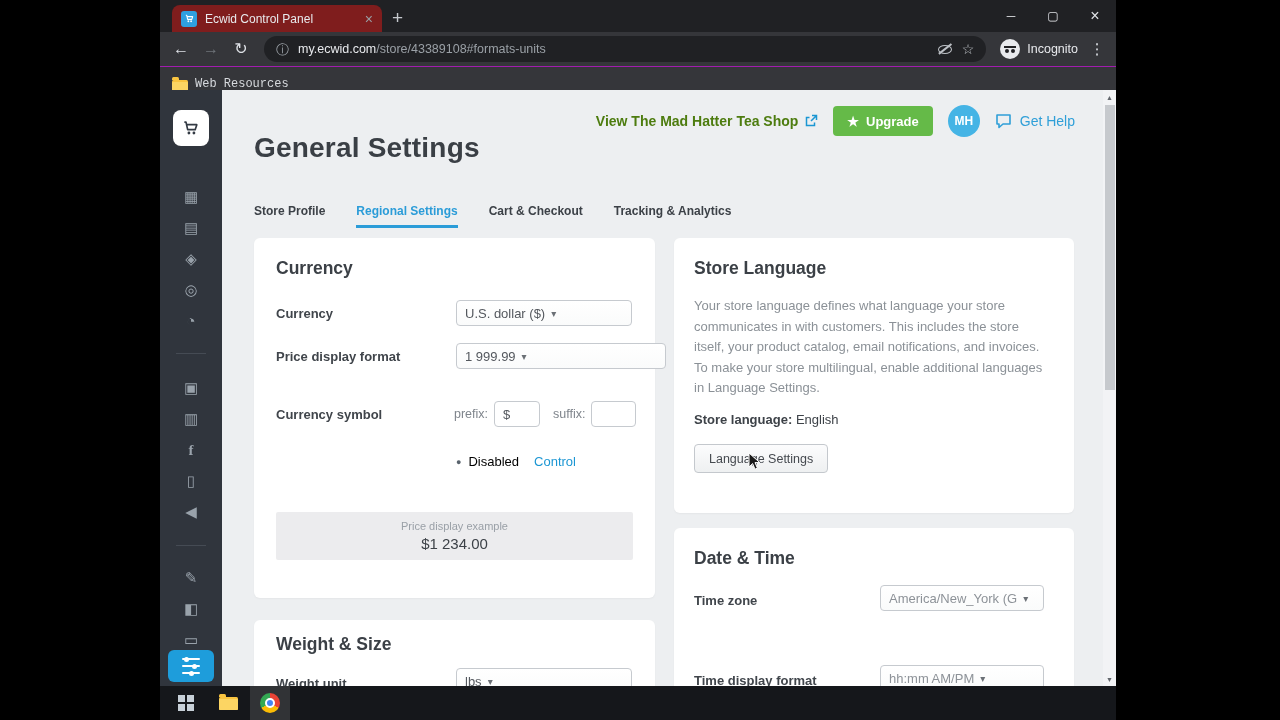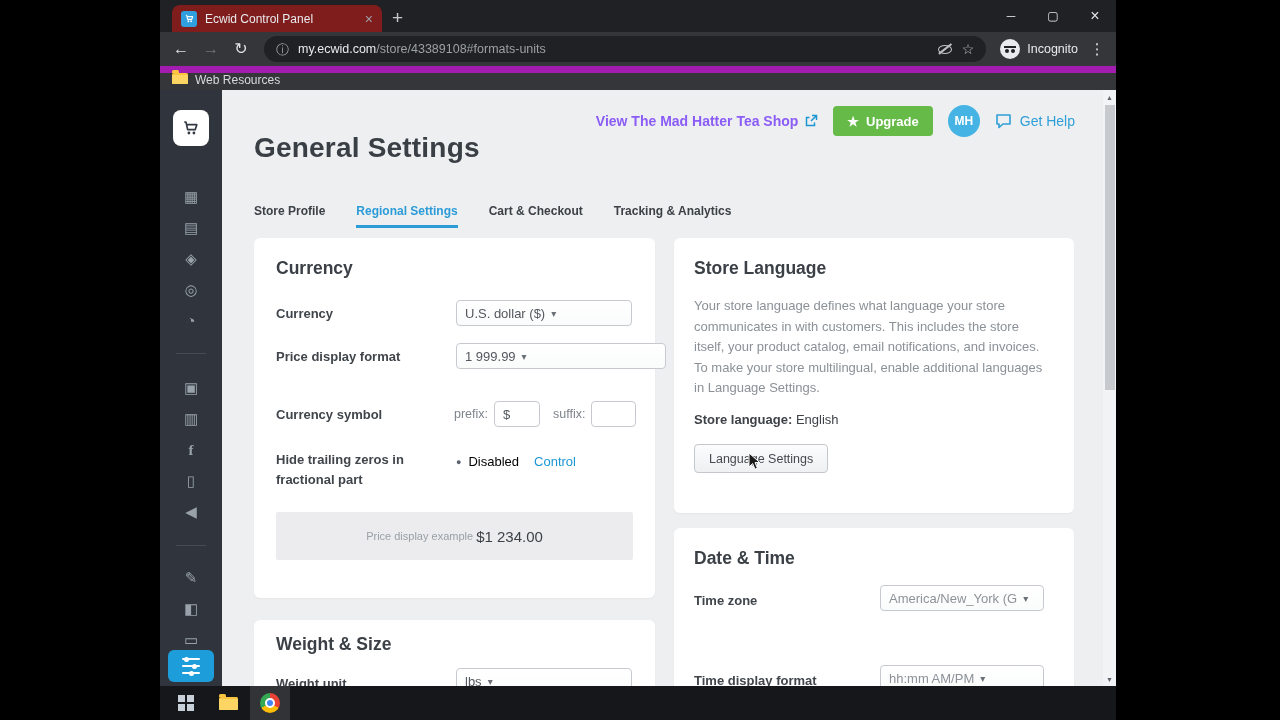--- a/index.html
+++ b/index.html
@@ -28,21 +28,21 @@
   .eyeoff::before{content:"";position:absolute;left:1px;top:3px;width:12px;height:7px;border:1.4px solid #bdc1c6;border-radius:50%;}
   .eyeoff::after{content:"";position:absolute;left:0;top:6px;width:16px;height:1.5px;background:#bdc1c6;transform:rotate(-38deg);}
   .star{color:#bdc1c6;font-size:14px;line-height:1;}
   .incog{display:flex;align-items:center;gap:7px;margin:0 4px;}
   .incog-face{width:20px;height:20px;border-radius:50%;background:#e8eaed;position:relative;flex:none;}
   .incog-face::before{content:"";position:absolute;left:4px;top:7px;width:12px;height:2px;background:#202124;}
   .incog-face::after{content:"";position:absolute;left:5px;top:10px;width:4px;height:4px;border-radius:50%;background:#202124;box-shadow:6px 0 0 #202124;}
   .incog-label{color:#e8eaed;font-size:12.5px;}
   .menu-dots{color:#dee1e6;font-size:15px;width:22px;text-align:center;}
 
-  .bookmarks{height:24px;background:#35363a;border-top:7px solid #a21caf;display:flex;align-items:flex-start;padding:0 12px;gap:7px;}
+  .bookmarks{height:24px;background:#35363a;border-top:1px solid #a21caf;display:flex;align-items:flex-end;padding:0 12px;gap:7px;font-family:Liberation Mono, monospace;}
   .bm-label{color:#d6d9dd;font-size:12px;}
   .folder{width:16px;height:11px;background:#f9c440;border-radius:1.5px;position:relative;flex:none;}
   .folder::before{content:"";position:absolute;top:-3px;left:0;width:7px;height:3px;background:#f9c440;border-radius:1.5px 1.5px 0 0;}
   .folder::after{content:"";position:absolute;left:0;right:0;top:2px;bottom:0;background:#fcd563;border-radius:1px;}
 
   
   .content{position:absolute;left:0;right:0;top:90px;bottom:0;background:#edeff1;overflow:hidden;}
 
   
   .side{position:absolute;left:0;top:0;width:62px;height:100%;background:#30353d;}
@@ -56,21 +56,21 @@
   .b1::after{left:2px;} .b2::after{right:3px;} .b3::after{left:7px;}
 
   
   .vscroll{position:absolute;right:0;top:0;width:13px;height:100%;background:#f2f3f5;}
   .varr{position:absolute;left:0;width:13px;height:14px;color:#63676d;font-size:7px;display:flex;align-items:center;justify-content:center;}
   .vthumb{position:absolute;left:1.5px;top:15px;width:10px;height:285px;background:#c6c9cd;}
 
   
   .main{position:absolute;left:62px;right:13px;top:0;bottom:0;overflow:hidden;}
   .hdr{position:absolute;top:15px;right:28px;display:flex;align-items:center;gap:15px;}
-  .store-link{display:flex;align-items:center;gap:6px;color:#8b5cf6;font-size:14px;font-weight:700;cursor:pointer;}
+  .store-link{display:flex;align-items:center;gap:6px;color:#4d7c0f;font-size:14px;font-weight:700;cursor:pointer;}
   .btn-upgrade{display:flex;align-items:center;gap:7px;background:#65ba48;color:#fff;font-size:13px;font-weight:700;padding:0 14px;height:30px;border-radius:4px;cursor:pointer;}
   .up-star{font-size:13px;}
   .avatar{width:32px;height:32px;border-radius:50%;background:#45b4e5;color:#fff;font-size:12px;font-weight:700;display:flex;align-items:center;justify-content:center;}
   .get-help{display:flex;align-items:center;gap:7px;color:#2f9fd8;font-size:14px;cursor:pointer;}
 
   .page-title{position:absolute;left:32px;top:42px;font-size:28px;font-weight:700;color:#3a3f45;letter-spacing:.2px;}
   .tabs{position:absolute;left:32px;top:114px;display:flex;gap:31px;}
   .tabitem{font-size:12px;font-weight:700;color:#3c4147;padding-bottom:7px;cursor:pointer;}
   .tabitem.active{color:#2b9cd8;border-bottom:3px solid #2b9cd8;}
 
@@ -86,21 +86,21 @@
   .select .sv{white-space:nowrap;overflow:hidden;}
   .select.dim .sv{color:#8d9298;}
   .caret{color:#6b7076;font-size:10px;margin-left:6px;flex:none;}
   .sym-row{position:absolute;display:flex;align-items:center;gap:6px;}
   .subl{font-size:12.5px;color:#7f858c;}
   .tin{height:26px;border:1px solid #c6cacf;border-radius:4px;font-size:13px;color:#54585e;padding:0 8px;box-sizing:border-box;font-family:"Liberation Sans",sans-serif;background:#fff;}
   .zeros{position:absolute;font-size:13px;}
   .bullet{color:#59636d;font-size:9px;vertical-align:1px;margin-right:7px;}
   .dimtxt{color:#000000;}
   .bluelink{color:#1b96d3;margin-left:15px;cursor:pointer;text-decoration:none;}
-  .example{position:absolute;left:22px;top:274px;width:357px;height:48px;background:#ececee;border-radius:2px;display:flex;flex-direction:row;align-items:center;justify-content:center;gap:3px;}
+  .example{position:absolute;left:22px;top:274px;width:357px;height:48px;background:#ececee;border-radius:2px;display:flex;flex-direction:column;align-items:center;justify-content:center;gap:3px;}
   .ex-cap{font-size:11px;color:#9aa0a7;}
   .ex-val{font-size:15px;color:#3d4248;}
 
   .para{position:absolute;left:20px;top:58px;width:358px;font-size:13px;line-height:20.5px;color:#8b9197;}
   .lang-line{position:absolute;left:20px;top:174px;font-size:13px;color:#3d4248;}
   .lang-line b{font-weight:700;}
   .btn-secondary{position:absolute;left:20px;top:206px;height:29px;padding:0 14px;background:linear-gradient(#fcfcfd,#eef0f1);border:1px solid #c4c8cd;border-radius:4px;font-size:12.5px;color:#45494f;font-family:"Liberation Sans",sans-serif;cursor:pointer;}
   .cursor{position:absolute;left:74px;top:214px;z-index:3;}
   .hint{position:absolute;font-size:11.5px;line-height:16px;color:#a9afb6;}
 
@@ -242,21 +242,20 @@
           </div>
 
           <span class="fl" style="left:22px;top:167px">Currency symbol</span>
           <div class="sym-row" style="left:200px;top:163px">
             <span class="subl">prefix:</span>
             <input class="tin" style="width: 46px;" value="$">
             <span class="subl" style="margin-left:7px">suffix:</span>
             <input class="tin" style="width: 45px;" value="">
           </div>
 
-          <span class="fl" style="left:22px;top:212px;width:162px">Hide trailing zeros in fractional part</span>
           <div class="zeros" style="left:202px;top:216px">
             <span class="bullet">●</span><span class="dimtxt">Disabled</span><a class="bluelink">Control</a>
           </div>
 
           <div class="example">
             <div class="ex-cap">Price display example</div>
             <div class="ex-val">$1 234.00</div>
           </div>
         </div>
 

